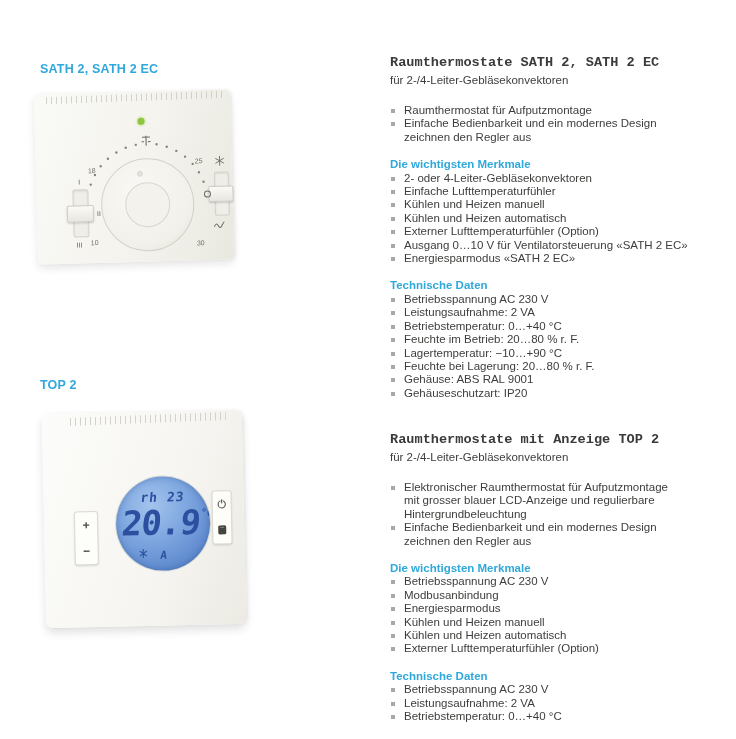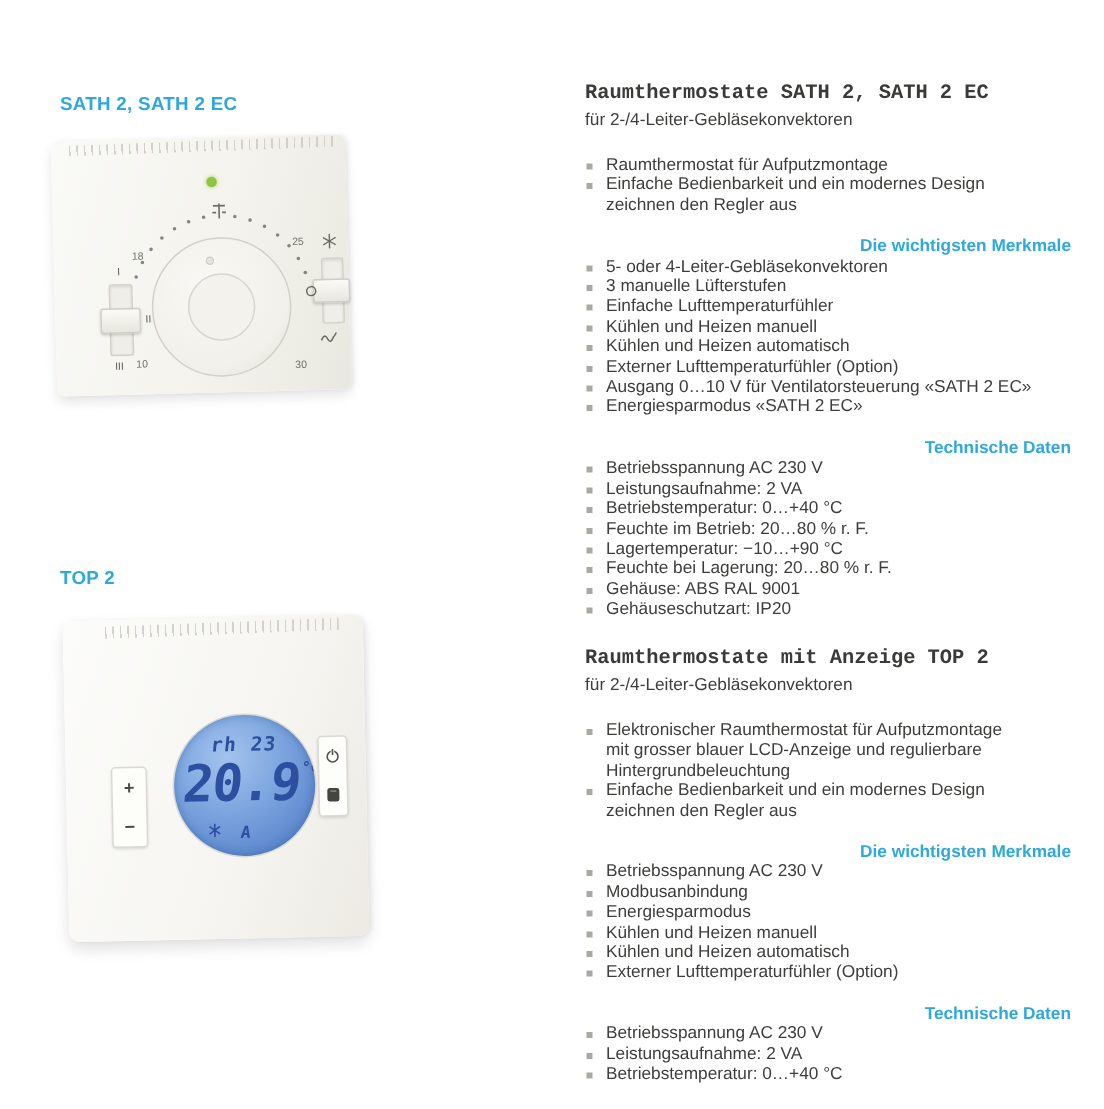--- a/index.html
+++ b/index.html
@@ -9,21 +9,21 @@
   .prod-label { position:absolute; left:40px; color:#2fa8dc; font-size:12.5px; font-weight:bold; letter-spacing:.2px; }
   #label-sath { top:62px; }
   #label-top2 { top:378px; }
 
   
   .col { position:absolute; left:390px; width:324px; }
   #sec-sath { top:55px; }
   #sec-top2 { top:432px; }
   .col h2 { font-size:13.6px; font-weight:bold; color:#3a3a38; line-height:16px;font-family:Liberation Mono, monospace; }
   .col .sub { font-size:11.5px; line-height:14px; margin-top:2px; }
-  .col h3 { color:#2fa8dc; font-size:11.5px; font-weight:bold; line-height:13.4px; margin-top:14px;text-align:right; }
+  .col h3 { color:#2fa8dc; font-size:11.5px; font-weight:bold; line-height:13.4px; margin-top:14px; }
   ul.blist { list-style:none; margin:0; padding:0; }
   ul.intro { margin-top:17px; }
   ul.blist li { position:relative; padding-left:14px; font-size:11.5px; line-height:13.4px; white-space:pre-line; }
   ul.blist li::before { content:""; position:absolute; left:1px; top:5px; width:4px; height:4px; background:#a9a9a4; }
 
   
   #device-sath { position:absolute; left:36px; top:92px; width:196px; height:170px;
     background:linear-gradient(105deg,#fafaf6 0%,#f4f3ee 55%,#e9e8e0 100%);
     border-radius:5px; transform:rotate(-1.5deg);
     box-shadow:0 4px 8px rgba(0,0,0,.10), 2px 0 3px rgba(0,0,0,.05); }
@@ -190,22 +190,21 @@
   <ul class="blist intro">
 
   <li>Raumthermostat für Aufputzmontage</li>
       <li>Einfache Bedienbarkeit und ein modernes Design
 zeichnen den Regler aus</li>
     </ul>
 
   <h3>Die wichtigsten Merkmale</h3>
   <ul class="blist">
 
-  <li>5- oder 4-Leiter-Gebläsekonvektoren</li>
-      <li>3 manuelle Lüfterstufen</li>
+  <li>2- oder 4-Leiter-Gebläsekonvektoren</li>
       <li>Einfache Lufttemperaturfühler</li>
       <li>Kühlen und Heizen manuell</li>
       <li>Kühlen und Heizen automatisch</li>
       <li>Externer Lufttemperaturfühler (Option)</li>
       <li>Ausgang 0…10 V für Ventilatorsteuerung «SATH 2 EC»</li>
       <li>Energiesparmodus «SATH 2 EC»</li>
     </ul>
 
   <h3>Technische Daten</h3>
   <ul class="blist">

